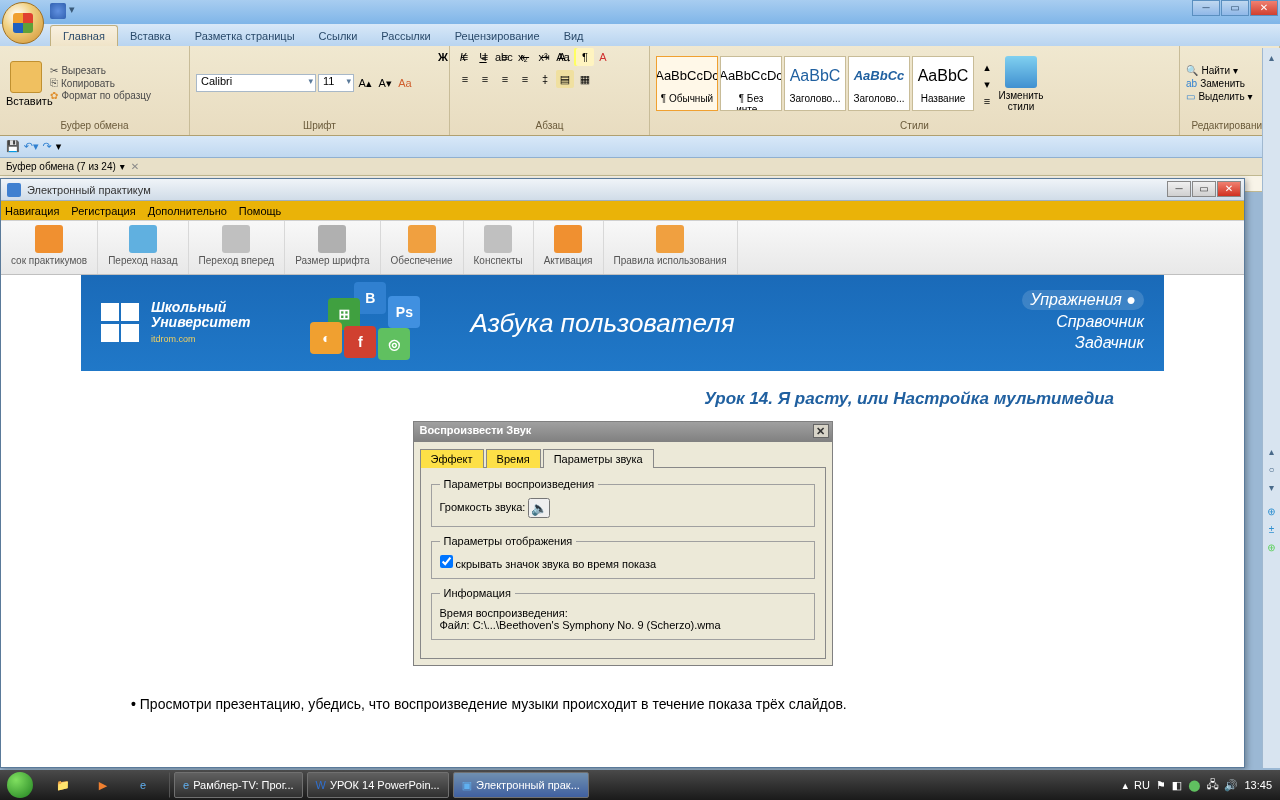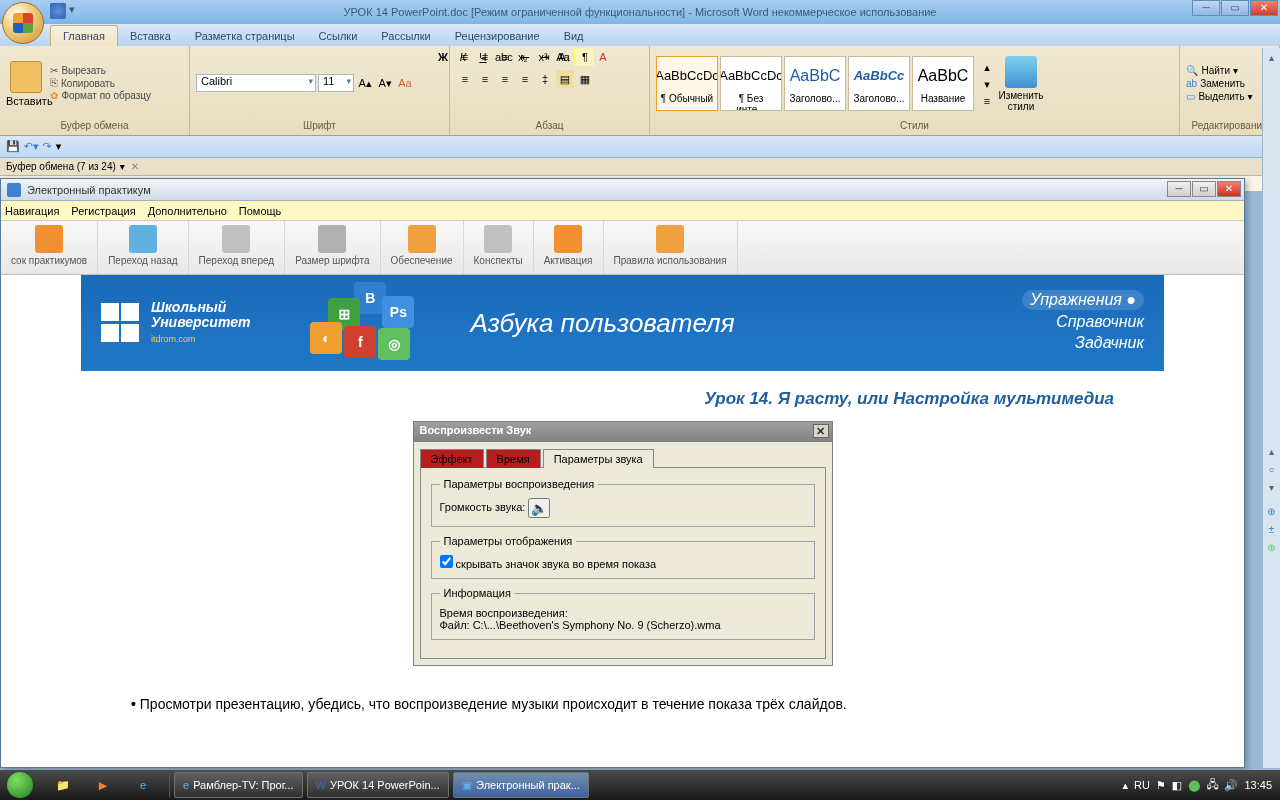--- a/index.html
+++ b/index.html
@@ -41,21 +41,21 @@
 .clipboard-bar { height:18px; background:#e8e0c8; font-size:10px; padding:1px 6px; border-bottom:1px solid #c0b890; display:flex; align-items:center; gap:4px;}
 .ruler { height:16px; background:#f8f4e8; border-bottom:1px solid #c0b890; position:relative; font-size:8px; color:#888;}
 .doc-area { position:absolute; top:192px; left:0; right:0; bottom:0; background:#9bb8d4; overflow:hidden;}
 
 
 .pw { position:absolute; top:178px; left:0; width:1245px; height:590px; background:#fff; border:1px solid #5a7a9a; box-shadow:2px 2px 6px rgba(0,0,0,.3); }
 .pw-title { height:22px; background:linear-gradient(#f0f4f8,#d0dce8); border-bottom:1px solid #a0b0c0; display:flex; align-items:center; padding:5px 6px; font-size:11px; color:#333; position:relative;}
 .pw-wc { position:absolute; right:3px; top:2px; display:flex; gap:1px;}
 .pw-wc span { width:24px; height:16px; border:1px solid #888; text-align:center; line-height:14px; font-size:10px; cursor:pointer; background:linear-gradient(#f0f0f0,#d0d0d0);}
 .pw-wc .close { background:linear-gradient(#f08070,#d03020); color:#fff;}
-.pw-menu { height:20px; background:#fef9c3; border-bottom:1px solid #d0d0d0; display:flex; align-items:center; padding:0 4px; font-size:11px; gap:12px;}
+.pw-menu { height:20px; background:#eab308; border-bottom:1px solid #d0d0d0; display:flex; align-items:center; padding:0 4px; font-size:11px; gap:12px;}
 .pw-menu span{cursor:pointer;}
 .pw-tb { height:54px; background:linear-gradient(#f8f8f8,#e8e8e8); border-bottom:1px solid #c0c0c0; display:flex;}
 .pw-tbi { padding:4px 10px; text-align:center; font-size:10px; color:#555; border-right:1px solid #d8d8d8; cursor:pointer;}
 .pw-tbi .tic { width:28px; height:28px; margin:0 auto 2px; border-radius:3px;}
 .pw-content { position:absolute; top:96px; left:0; right:0; bottom:0; overflow:auto; background:#fff;}
 .banner { height:96px; background:linear-gradient(#1a6ab8,#2078c8); margin:0 80px; position:relative; color:#fff; display:flex; align-items:center;}
 .banner-logo { width:40px; height:40px; margin:0 10px 0 20px; display:flex; flex-wrap:wrap; gap:2px;}
 .banner-logo span{width:18px;height:18px;background:#fff;}
 .banner-uni { font-size:14px; line-height:15px; font-weight:bold; font-style:italic;}
 .banner-uni small{font-size:9px; color:#f0d060; font-style:normal; font-weight:normal;}
@@ -64,21 +64,21 @@
 .banner-title { font-style:italic; font-size:26px; margin-left:40px; font-weight:normal;}
 .banner-links { position:absolute; right:20px; top:12px; text-align:right; font-size:16px; font-style:italic;}
 .banner-links div { margin:3px 0; cursor:pointer;}
 .banner-links .sel { background:rgba(255,255,255,.15); border-radius:10px; padding:1px 8px;}
 .lesson-area { margin:0 80px; padding:18px 10px; background:#fff;}
 .lesson-title { color:#2060a0; font-style:italic; font-weight:bold; font-size:17px; text-align:right; padding-right:40px; margin-bottom:12px;}
 .dlg { width:420px; margin:0 auto 30px; background:#ece9d8; border:1px solid #808080; font-size:11px;}
 .dlg-ti { height:20px; background:linear-gradient(#a0a0a0,#808080); color:#fff; font-weight:bold; padding:2px 6px; position:relative;}
 .dlg-ti .x{position:absolute;right:3px;top:2px;width:16px;height:14px;background:#d8d4c8;border:1px solid #666;text-align:center;line-height:12px;color:#333;cursor:pointer;}
 .dlg-tabs { display:flex; padding:6px 6px 0;}
-.dlg-tab { padding:3px 10px; border:1px solid #888; background:#b91c1c; margin-right:2px; cursor:pointer; border-bottom:none; position:relative; top:1px;}
+.dlg-tab { padding:3px 10px; border:1px solid #888; background:#fde047; margin-right:2px; cursor:pointer; border-bottom:none; position:relative; top:1px;}
 .dlg-tab.act{background:#ece9d8; z-index:2;}
 .dlg-body { border:1px solid #888; margin:0 6px 6px; padding:10px; background:#ece9d8;}
 fieldset { border:1px solid #a0a0a0; padding:8px; margin-bottom:8px; font-size:11px;}
 legend { padding:0 4px;}
 .vol-popup { position:absolute; width:88px; background:#ece9d8; border:1px solid #808080; padding:4px; font-size:11px; box-shadow:2px 2px 4px rgba(0,0,0,.3);}
 .slider-track{width:6px;height:70px;background:#fff;border:1px solid #888;margin:4px auto;position:relative;}
 .slider-thumb{position:absolute;width:16px;height:10px;background:#ece9d8;border:1px solid #666;left:-6px;top:36px;}
 .bullet-line { margin:20px 0 0 40px; font-size:14px;}
 .bullet-line::before{content:"• "; font-weight:bold;}
 
@@ -102,21 +102,20 @@
 
 <div class="desktop-grass"></div>
 
 <div class="word-window">
   <div class="title-bar">
     <div class="office-btn"></div>
     <div class="qat">
       <span style="background:radial-gradient(#6090e0,#3060b0);border-radius:2px"></span>
       <span style="color:#3a5a7a">▾</span>
     </div>
-    <span class="title-text">УРОК 14 PowerPoint.doc [Режим ограниченной функциональности] - Microsoft Word некоммерческое использование</span>
     <div class="win-controls">
       <div class="wc">─</div>
       <div class="wc">▭</div>
       <div class="wc" style="background:linear-gradient(#f08070,#d04030);color:#fff">✕</div>
     </div>
   </div>
   <div class="tabs-row">
     <div class="tab active">Главная</div>
     <div class="tab">Вставка</div>
     <div class="tab">Разметка страницы</div>
@@ -279,21 +278,21 @@
     <div class="banner">
       <div class="banner-logo">
           <span></span>
           <span></span>
           <span></span>
           <span></span>
         </div>
       <div class="banner-uni"><span>Школьный</span><br><span>Университет</span><br><small>itdrom.com</small></div>
       <div class="banner-cubes">
         <div class="cube" style="background:#3080d0;top:4px;left:44px">B</div>
-        <div class="cube" style="background:#4090e0;top:18px;left:72px">Ps</div>
+        <div class="cube" style="background:#4090e0;top:18px;left:78px">Ps</div>
         <div class="cube" style="background:#40a040;top:20px;left:18px">⊞</div>
         <div class="cube" style="background:#f0a030;top:44px;left:0">◐</div>
         <div class="cube" style="background:#d04030;top:48px;left:34px">f</div>
         <div class="cube" style="background:#60c060;top:50px;left:68px">◎</div>
       </div>
       <div class="banner-title">Азбука пользователя</div>
       <div class="banner-links">
         <div class="sel"><span>Упражнения</span> <span>●</span></div>
         <div>Справочник</div>
         <div>Задачник</div>

